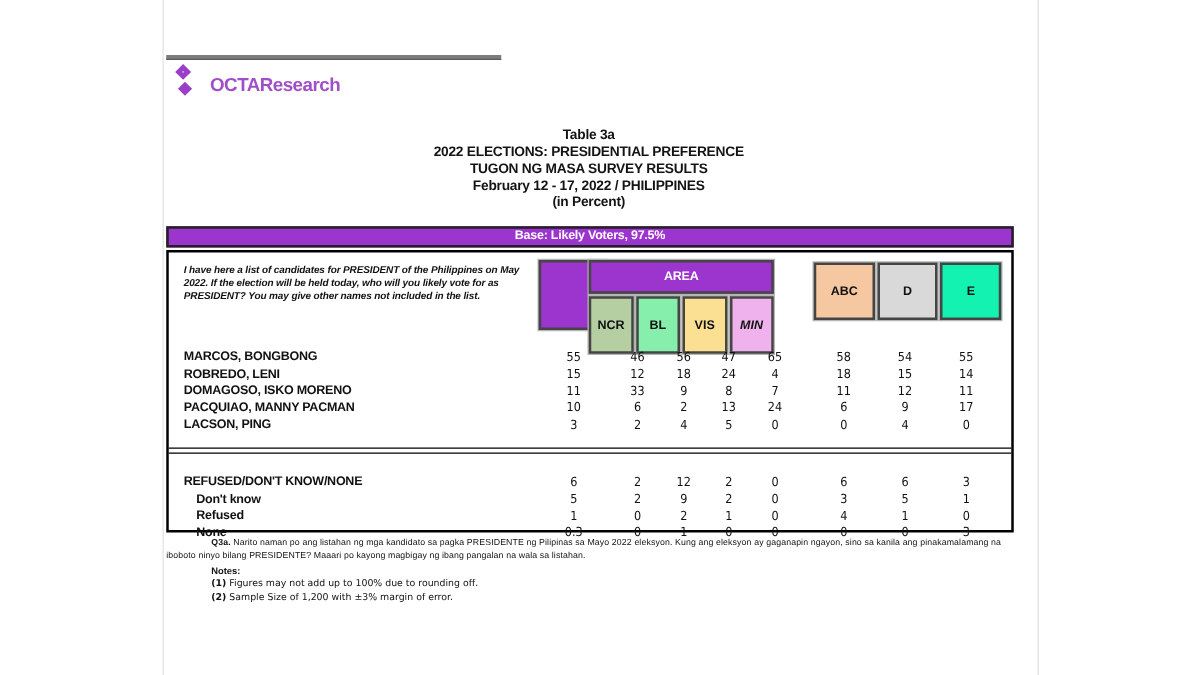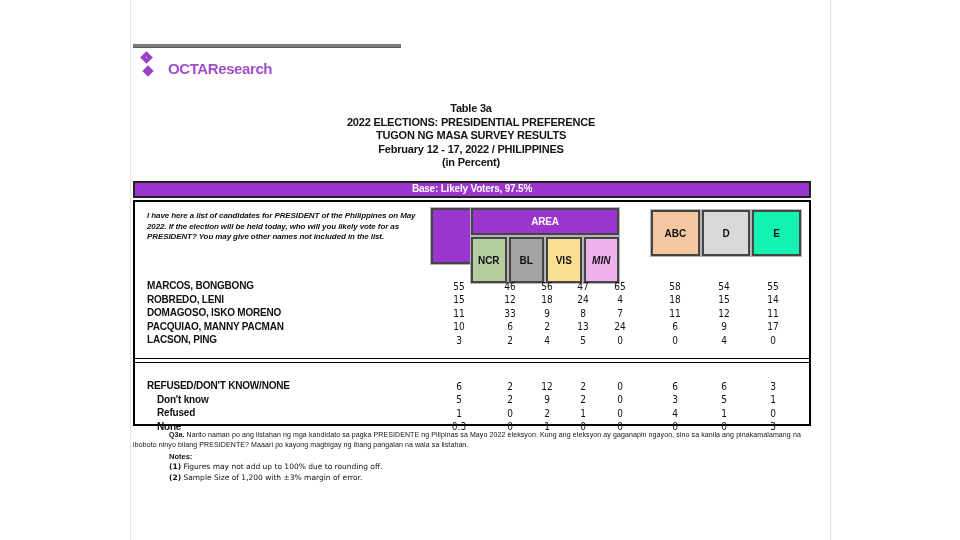--- a/index.html
+++ b/index.html
@@ -105,21 +105,21 @@
 
     <div class="tablebox">
       <div class="question">I have here a list of candidates for PRESIDENT of the Philippines on May 2022. If the election will be held today, who will you likely vote for as PRESIDENT? You may give other names not included in the list.</div>
 
       <div class="ph-box" style="background: rgb(156, 53, 206);">PH</div>
 
       <div class="group area">
         <div class="gh" style="background: rgb(156, 53, 206);">AREA</div>
         <div class="gcells">
             <div class="hcell" style="background: rgb(181, 206, 162);">NCR</div>
-            <div class="hcell" style="background: #a3a3a3;">BL</div>
+            <div class="hcell" style="background: #86efac;">BL</div>
             <div class="hcell" style="background: rgb(251, 223, 146);">VIS</div>
             <div class="hcell" style="background: rgb(239, 178, 236); font-style: italic;">MIN</div>
           </div>
       </div>
 
       <div class="group sec">
         <div class="gcells">
             <div class="hcell" style="background: rgb(245, 200, 162);">ABC</div>
             <div class="hcell" style="background: rgb(217, 217, 217);">D</div>
             <div class="hcell" style="background: rgb(20, 242, 178);">E</div>

